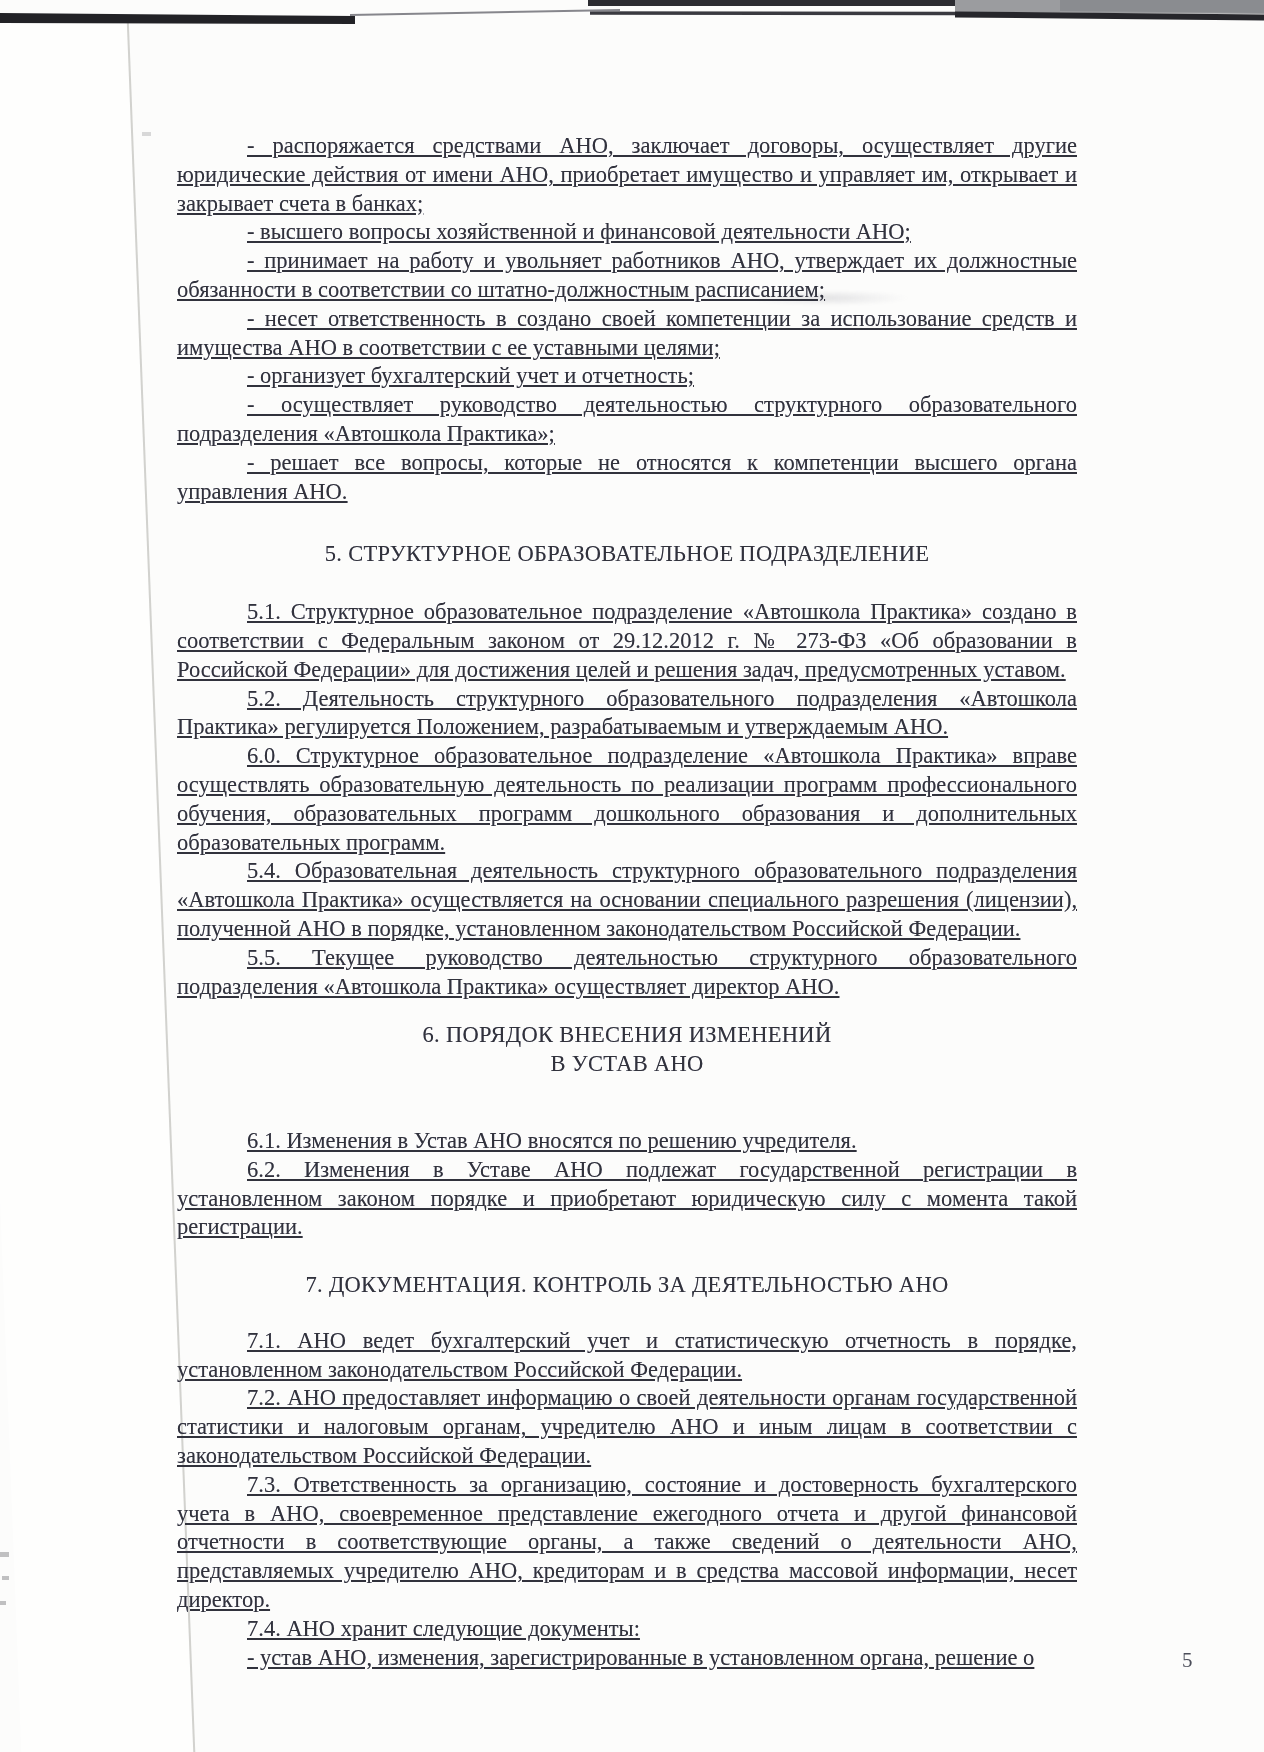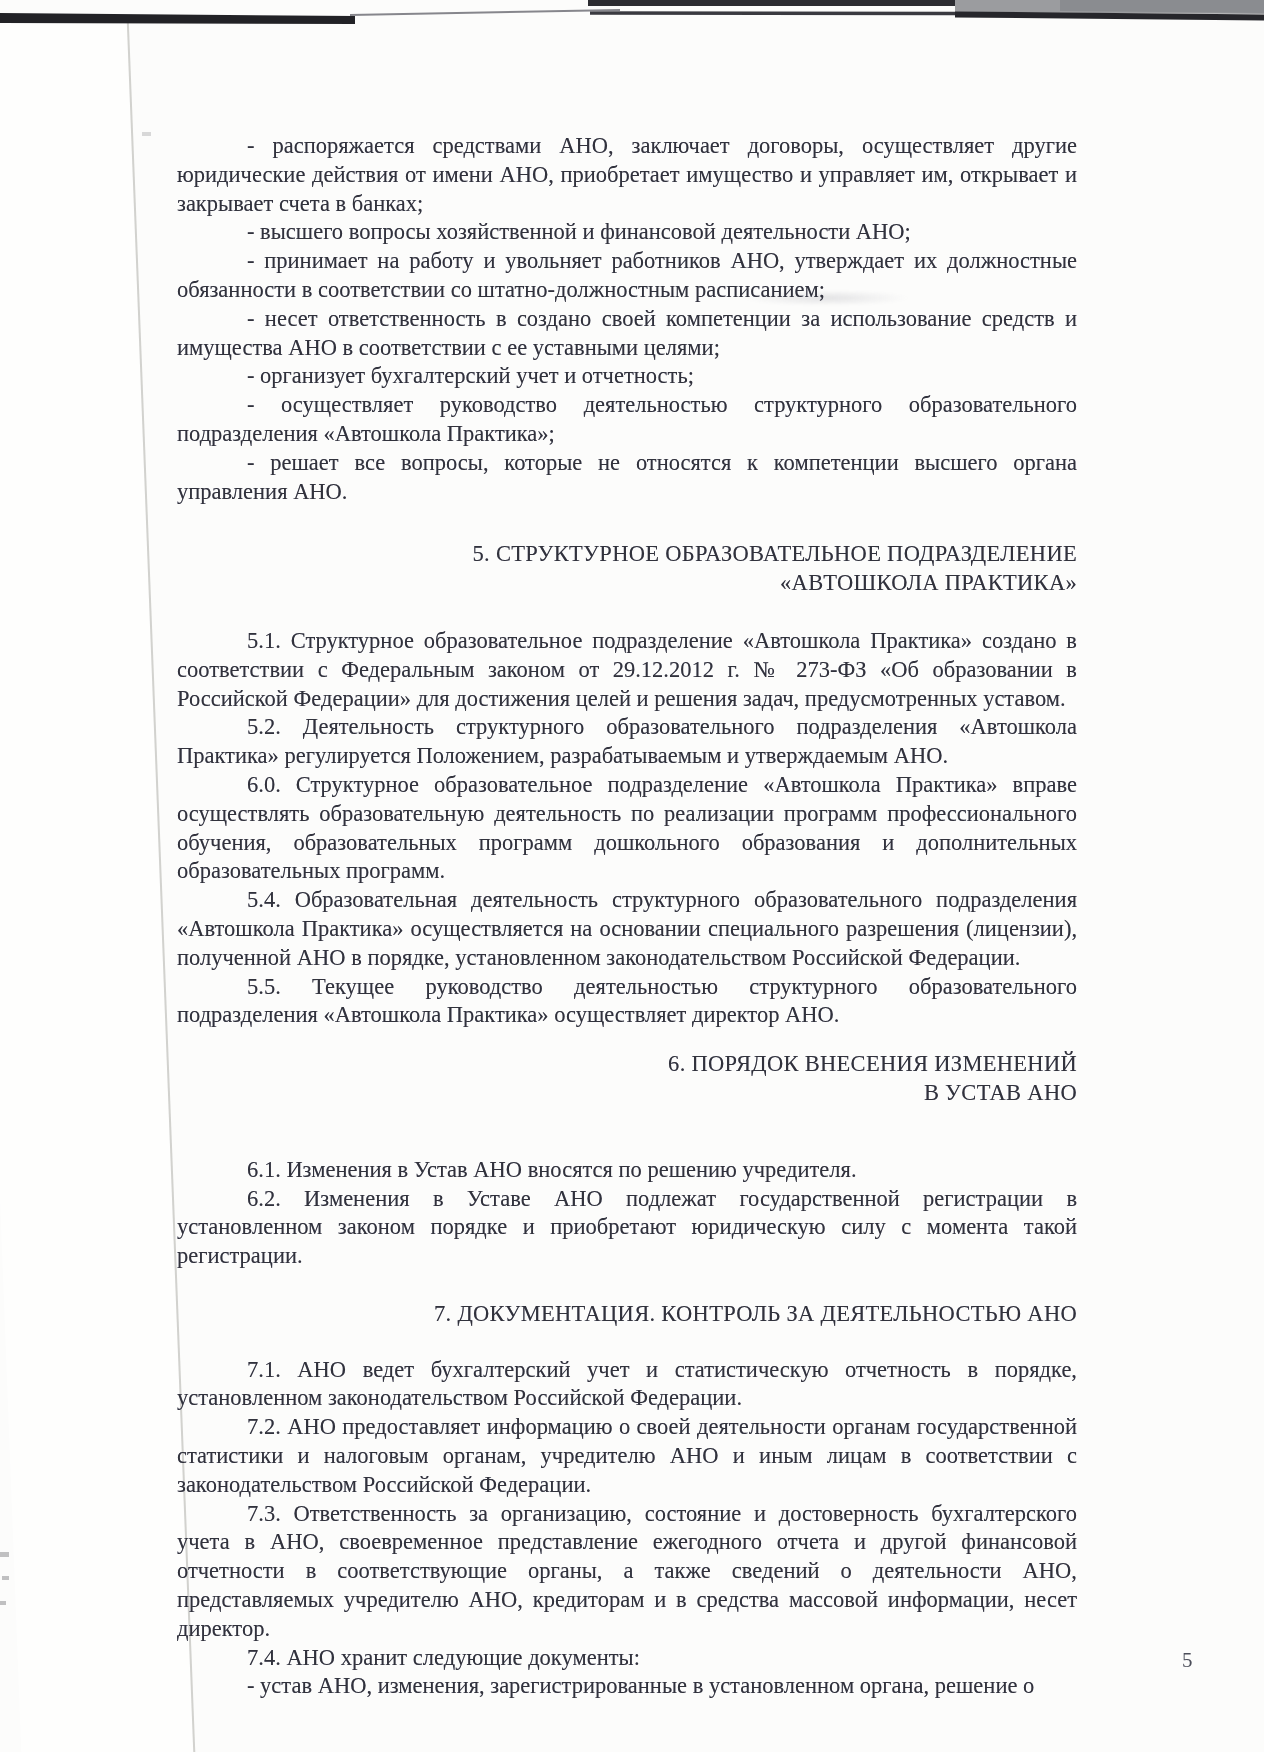--- a/index.html
+++ b/index.html
@@ -31,24 +31,24 @@
   .speck.s3{left:0;top:1601px;width:6px;height:4px;}
   .speck.s4{left:142px;top:132px;width:9px;height:4px;opacity:.6;}
   
   .text-block{
     position:absolute;left:177px;top:132px;width:900px;
     font-size:22.5px;line-height:28.8px;
     color:#31323c;
     text-shadow:0 0 0.5px rgba(70,70,110,0.45);
   }
   .para{
-    margin:0;text-align:justify;text-indent:70px;
+    margin:0;text-align:justify;text-indent:70px;text-decoration:underline;
   }
   .h{
-    text-align:right;text-indent:0;
+    text-align:center;text-indent:0;
     letter-spacing:0.3px;
   }
   .h div{min-height:28.8px;}
   #h5{margin:34px 0 29px;}
   #h6{margin:20px 0 48px;}
   #h7{margin:29px 0 27px;}
   .page-number{
     position:absolute;left:1182px;top:1648px;
     font-size:21px;color:#4b4d59;
     font-family:"Liberation Serif","DejaVu Serif",serif;
@@ -78,21 +78,20 @@
   <p class="para">- распоряжается средствами АНО, заключает договоры, осуществляет другие юридические действия от имени АНО, приобретает имущество и управляет им, открывает и закрывает счета в банках;</p>
   <p class="para">- высшего вопросы хозяйственной и финансовой деятельности АНО;</p>
   <p class="para">- принимает на работу и увольняет работников АНО, утверждает их должностные обязанности в соответствии со штатно-должностным расписанием;</p>
   <p class="para">- несет ответственность в создано своей компетенции за использование средств и имущества АНО в соответствии с ее уставными целями;</p>
   <p class="para">- организует бухгалтерский учет и отчетность;</p>
   <p class="para">- осуществляет руководство деятельностью структурного образовательного подразделения «Автошкола Практика»;</p>
   <p class="para">- решает все вопросы, которые не относятся к компетенции высшего органа управления АНО.</p>
 
   <div class="h" id="h5">
     <div>5. СТРУКТУРНОЕ ОБРАЗОВАТЕЛЬНОЕ ПОДРАЗДЕЛЕНИЕ</div>
-    <div>«АВТОШКОЛА ПРАКТИКА»</div>
   </div>
 
   <p class="para">5.1. Структурное образовательное подразделение «Автошкола Практика» создано в соответствии с Федеральным законом от 29.12.2012 г. № 273-ФЗ «Об образовании в Российской Федерации» для достижения целей и решения задач, предусмотренных уставом.</p>
   <p class="para">5.2. Деятельность структурного образовательного подразделения «Автошкола Практика» регулируется Положением, разрабатываемым и утверждаемым АНО.</p>
   <p class="para">6.0. Структурное образовательное подразделение «Автошкола Практика» вправе осуществлять образовательную деятельность по реализации программ профессионального обучения, образовательных программ дошкольного образования и дополнительных образовательных программ.</p>
   <p class="para">5.4. Образовательная деятельность структурного образовательного подразделения «Автошкола Практика» осуществляется на основании специального разрешения (лицензии), полученной АНО в порядке, установленном законодательством Российской Федерации.</p>
   <p class="para">5.5. Текущее руководство деятельностью структурного образовательного подразделения «Автошкола Практика» осуществляет директор АНО.</p>
 
   <div class="h" id="h6">
     <div>6. ПОРЯДОК ВНЕСЕНИЯ ИЗМЕНЕНИЙ</div>

